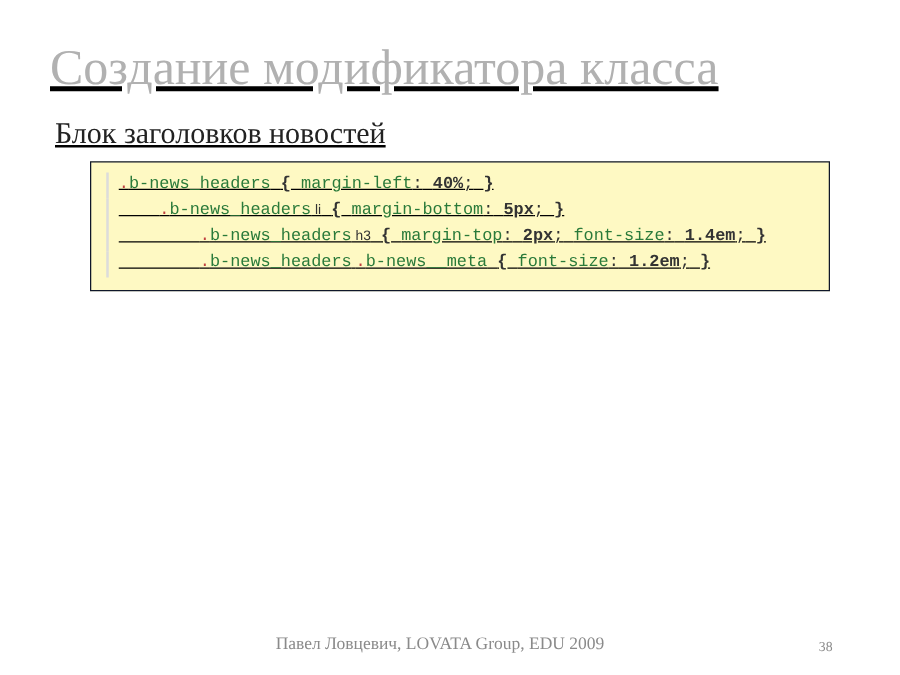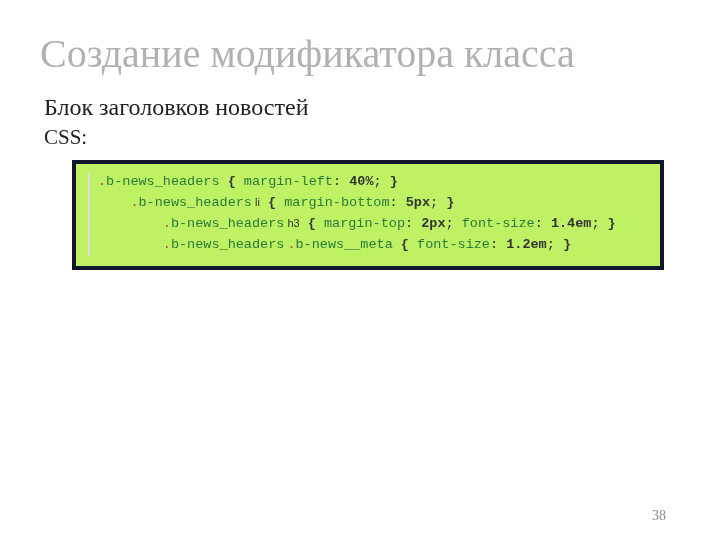--- a/index.html
+++ b/index.html
@@ -10,20 +10,21 @@
     background: #fff;
     font-family: Georgia, 'Times New Roman', serif;
     position: relative;
     overflow: hidden;
   }
   .slide {
     width: 704px;
     height: 540px;
     position: relative;
     box-sizing: border-box;
+    text-decoration: underline;
   }
   .title {
     font-family: Georgia, serif;
     color: #b1b1b1;
     font-size: 40px;
     font-weight: 400;
     line-height: 1.1;
     margin: 0;
     padding: 32px 40px 8px 40px;
   }
@@ -37,22 +38,22 @@
     margin: 0 0 4px 0;
   }
   .subtitle2 {
     font-family: Georgia, serif;
     font-size: 21px;
     color: #222;
     margin: 0 0 10px 0;
   }
   .codebox {
     margin: 8px 40px 16px 72px;
-    border: 4px solid #0f172a;
-    background: #bef264;
+    border: 1px solid #0f172a;
+    background: #fef9c3;
     padding: 8px 10px 10px 10px;
     font-family: Consolas, 'Courier New', monospace;
     font-size: 13.5px;
     line-height: 1.55;
   }
   .codeline {
     white-space: pre;
     border-left: 2px solid #dcdcdc;
     padding-left: 8px;
     margin-left: 2px;
@@ -73,41 +74,41 @@
     text-align: center;
     font-family: Georgia, serif;
     font-size: 14px;
     color: #8a8a8a;
   }
   .pageno {
     position: absolute;
     bottom: 16px;
     right: 38px;
     font-family: Georgia, serif;
-    font-size: 14px;
+    font-size: 11px;
     color: #8a8a8a;
   }
 </style>
 </head>
 <body>
 
 <div class="slide">
 
   <h1 class="title">Создание модификатора класса</h1>
 
   <div class="body">
     <p class="subtitle">Блок заголовков новостей</p>
-    <p class="subtitle2">CSS:</p>
   </div>
 
   <div class="codebox">
 
     <div class="codeline"><span></span><span class="sel-dot">.</span><span class="sel-name">b-news_headers</span><span class="sel-el"></span><span> </span><span class="brace">{</span><span> </span><span class="prop">margin-left</span><span class="colon">:</span><span> </span><span class="val">40%</span><span class="semi">;</span><span> </span><span class="brace">}</span></div>
 
     <div class="codeline"><span>    </span><span class="sel-dot">.</span><span class="sel-name">b-news_headers</span><span class="sel-el"> li</span><span> </span><span class="brace">{</span><span> </span><span class="prop">margin-bottom</span><span class="colon">:</span><span> </span><span class="val">5px</span><span class="semi">;</span><span> </span><span class="brace">}</span></div>
 
     <div class="codeline"><span>        </span><span class="sel-dot">.</span><span class="sel-name">b-news_headers</span><span class="sel-el"> h3</span><span> </span><span class="brace">{</span><span> </span><span class="prop">margin-top</span><span class="colon">:</span><span> </span><span class="val">2px</span><span class="semi">;</span><span> </span><span class="prop">font-size</span><span class="colon">:</span><span> </span><span class="val">1.4em</span><span class="semi">;</span><span> </span><span class="brace">}</span></div>
 
     <div class="codeline"><span>        </span><span class="sel-dot">.</span><span class="sel-name">b-news_headers</span><span class="sel-el"> </span><span class="sel-dot">.</span><span class="sel-name">b-news__meta</span><span> </span><span class="brace">{</span><span> </span><span class="prop">font-size</span><span class="colon">:</span><span> </span><span class="val">1.2em</span><span class="semi">;</span><span> </span><span class="brace">}</span></div>
   </div>
 
+  <div class="footer">Павел Ловцевич, LOVATA Group, EDU 2009</div>
   <div class="pageno">38</div>
 </div>
 
 </body></html>

